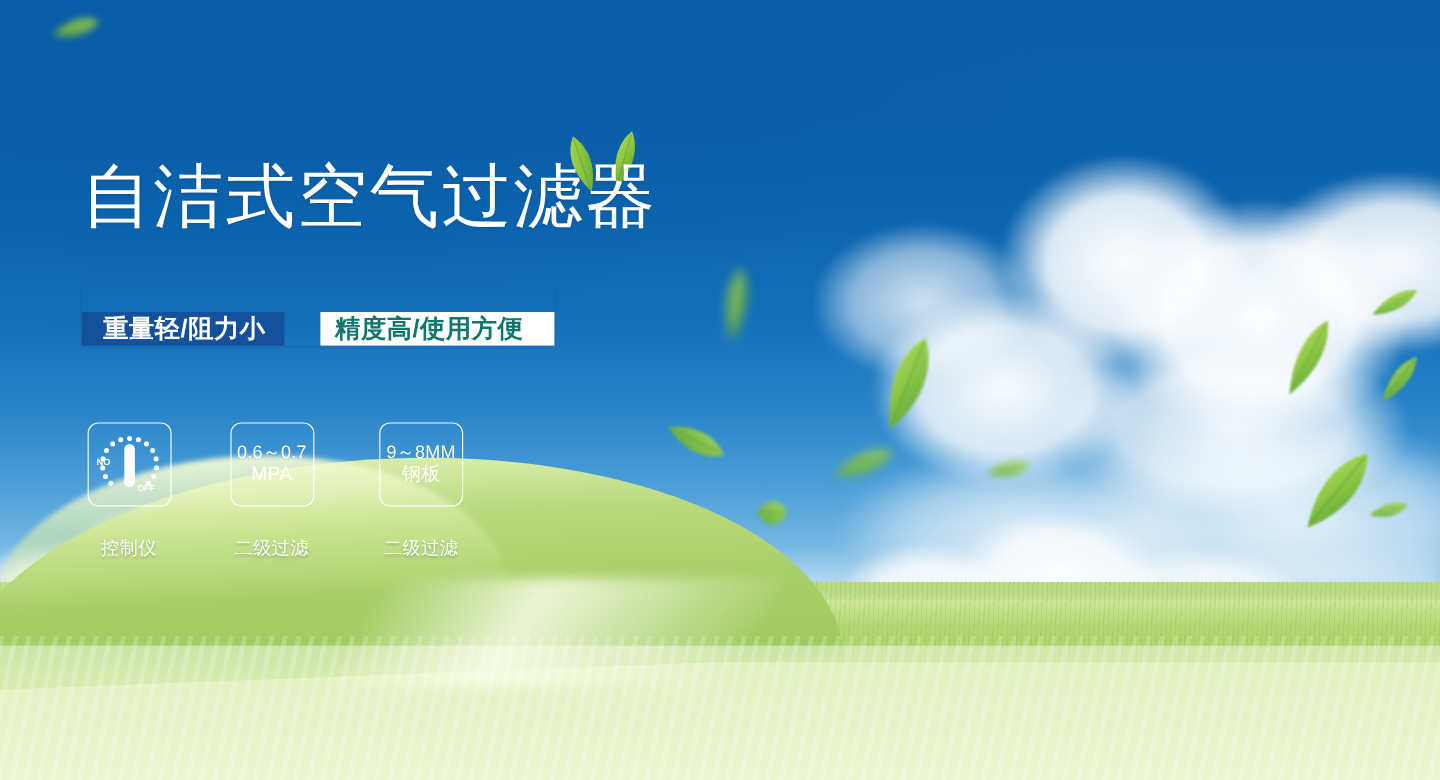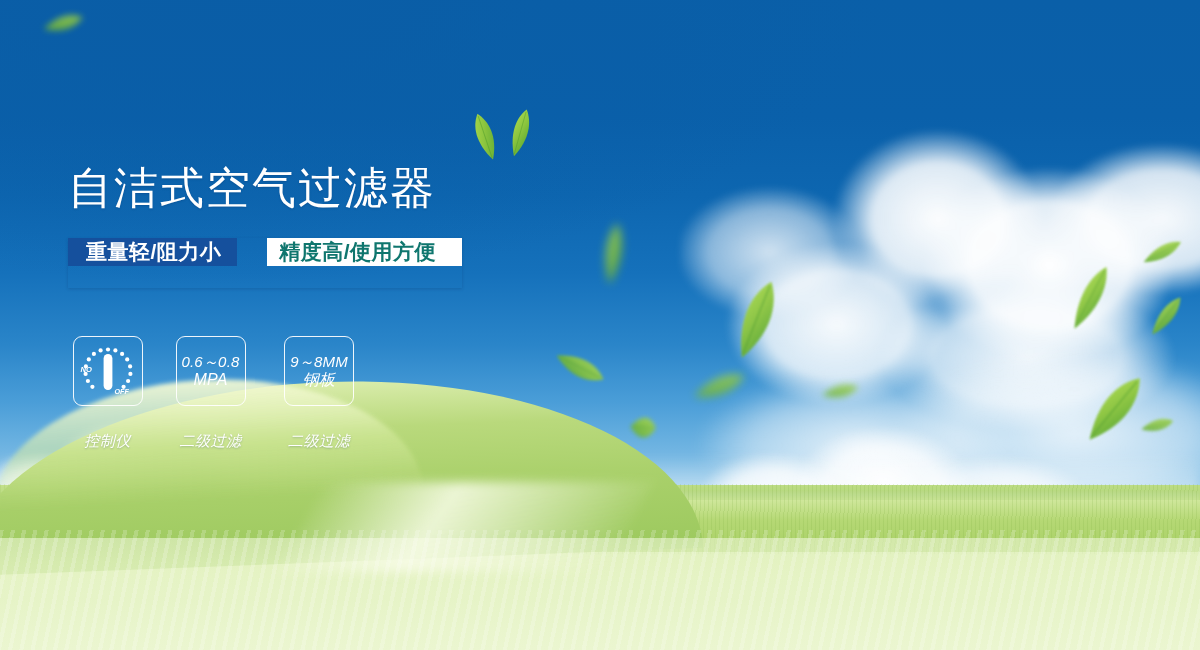--- a/index.html
+++ b/index.html
@@ -145,34 +145,34 @@
     background:linear-gradient(100deg, rgba(255,255,255,0) 0%, rgba(248,252,232,.85) 40%, rgba(255,255,255,0) 100%);
     transform:skewX(-28deg);filter:blur(5px);
   }
 
   
   .leaf{position:absolute;pointer-events:none;}
   .leaf svg{display:block;width:100%;height:100%;}
 
   
   .title{
-    position:absolute;left:68px;top:157px;
-    font-size:44px;line-height:62px;
+    position:absolute;left:68px;top:133px;
+    font-size:58px;line-height:62px;
     letter-spacing:2px;
     color:#ffffff;
     font-weight:400;
     white-space:nowrap;
     text-shadow:0 1px 2px rgba(0,40,90,.25);
   }
 
   
   .subbar{
     position:absolute;left:68px;top:238px;
     height:50px;width:394px;
-    display:flex;align-items:flex-start;
+    display:flex;align-items:flex-end;
     box-shadow:0 1px 3px rgba(0,30,70,.18);
   }
   .subbar-left{
     background:#15509d;
     color:#ffffff;
     display:flex;align-items:center;justify-content:center;
     padding:0 16px 0 18px;
     font-size:21px;letter-spacing:.5px;font-weight:700;
   }
   .subbar-slant{
@@ -183,22 +183,22 @@
     flex:1;
     background:#ffffff;
     color:#0f766e;
     display:flex;align-items:center;justify-content:center;
     padding:0 16px 0 2px;
     font-size:21px;letter-spacing:.5px;font-weight:700;
   }
 
   
   .features{
-    position:absolute;left:70px;top:336px;
-    display:flex;gap:28px;align-items:flex-start;font-style:italic;
+    position:absolute;left:70px;top:352px;
+    display:flex;gap:44px;align-items:flex-start;
   }
   .feature{width:75px;display:flex;flex-direction:column;align-items:center;}
   .feature.wide{width:86px;}
   .fbox{
     width:70px;height:70px;
     border:1.6px solid rgba(255,255,255,.92);
     border-radius:9px;
     display:flex;align-items:center;justify-content:center;
     box-sizing:border-box;
     position:relative;
@@ -459,21 +459,21 @@
           <text x="2.5" y="30.5" font-family="'Liberation Sans',sans-serif" font-size="7.6" font-weight="700" fill="#ffffff">NO</text>
           <text x="36.5" y="52.5" font-family="'Liberation Sans',sans-serif" font-size="7.2" font-weight="700" fill="#ffffff">OFF</text>
         </svg>
       </div>
       <div class="flabel">控制仪</div>
     </div>
 
     <div class="feature">
       <div class="fbox">
         <div class="fbox-text">
-          <div>0.6～0.8</div>
+          <div>0.6～0.7</div>
           <div class="l2">MPA</div>
         </div>
       </div>
       <div class="flabel">二级过滤</div>
     </div>
 
 
     <div class="feature wide">
       <div class="fbox">
         <div class="fbox-text">

